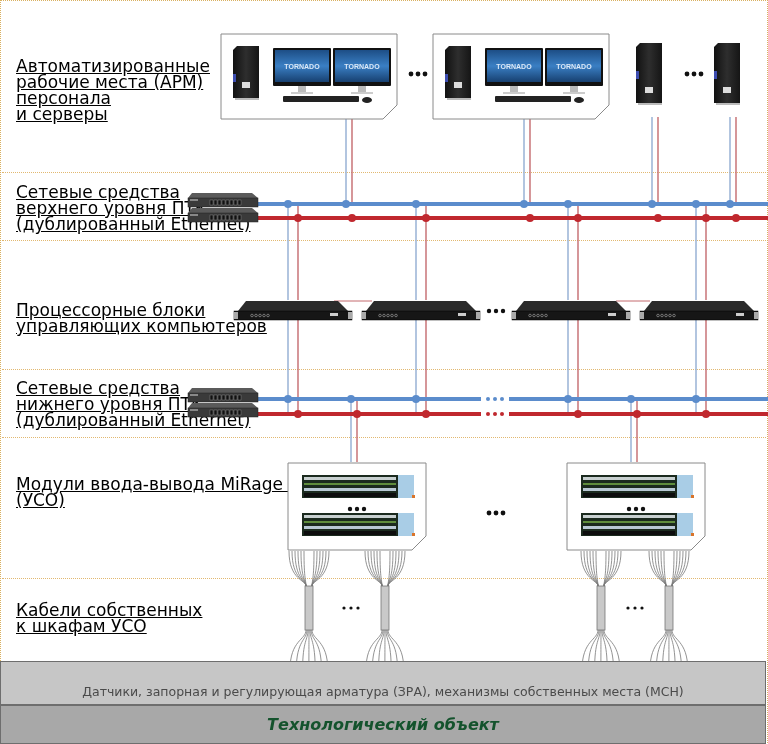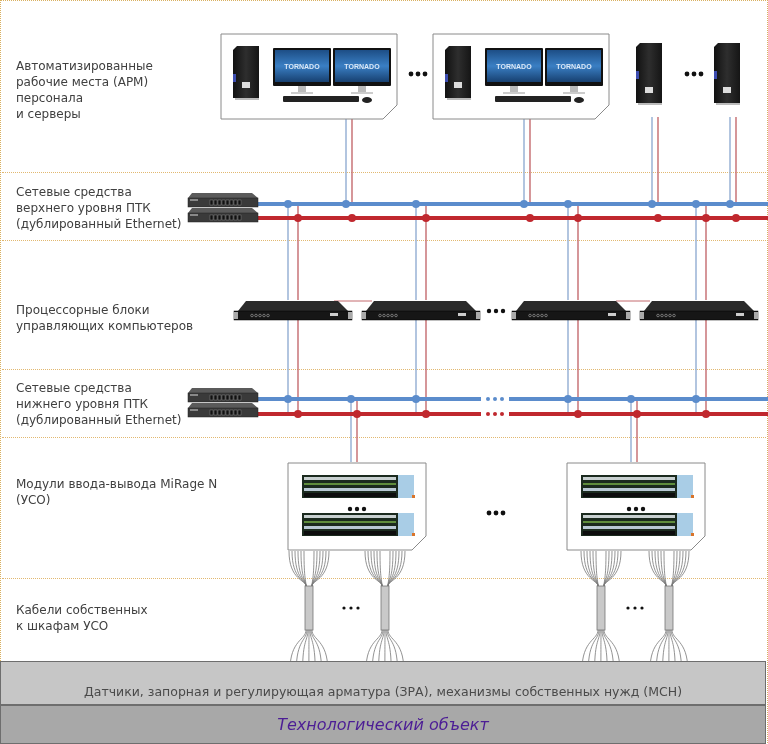--- a/index.html
+++ b/index.html
@@ -1,28 +1,28 @@
 <!DOCTYPE html>
 <html><head>
 <meta charset="utf-8">
 <style>
   html, body { margin:0; padding:0; background:#ffffff; }
   body { width:768px; height:744px; position:relative; overflow:hidden;
          font-family:"DejaVu Sans", "Liberation Sans", sans-serif; }
   .frame { position:absolute; left:0; top:0; width:766px; height:742px;
            border-left:1px dotted #d9b060; border-right:1px dotted #d9b060; border-top:1px dotted #d9b060; }
   .sep { position:absolute; left:2px; right:2px; height:0; border-top:1px dotted #e2b870; }
-  .label { position:absolute; left:16px; color:#404040; font-size:12px; line-height:16px; white-space:pre-line; }
+  .label { position:absolute; left:16px; color:#000000; font-size:17px; line-height:16px; white-space:pre-line;text-decoration:underline; }
   svg#diagram { position:absolute; left:0; top:0; }
   .band1 { position:absolute; left:0; top:661px; width:766px; height:44px; background:#c6c6c6;
            border-top:1px solid #6e6e6e; border-bottom:1px solid #6e6e6e; border-left:1px solid #6e6e6e; border-right:1px solid #6e6e6e; box-sizing:border-box; }
   .band1 .txt { position:absolute; left:0; right:0; top:22px; text-align:center; font-size:12.5px; color:#4a4a4a; }
   .band2 { position:absolute; left:0; top:705px; width:766px; height:39px; background:#a8a8a8;
            border:1px solid #6e6e6e; box-sizing:border-box; }
-  .band2 .txt { position:absolute; left:0; right:0; top:9px; text-align:center; font-size:16px; font-weight:normal; font-style:italic; color:#4c1d95; }
+  .band2 .txt { position:absolute; left:0; right:0; top:9px; text-align:center; font-size:16px; font-weight:bold; font-style:italic; color:#14532d; }
 </style>
 </head>
 <body>
 
 <div class="frame"></div>
 
 <div class="sep" style="top:172px"></div>
 <div class="sep" style="top:240px"></div>
 <div class="sep" style="top:369px"></div>
 <div class="sep" style="top:437px"></div>
@@ -503,17 +503,17 @@
       </g>
       <g>
         <circle cx="489" cy="672" r="2" fill="#111"></circle>
         <circle cx="496" cy="672" r="2" fill="#111"></circle>
         <circle cx="503" cy="672" r="2" fill="#111"></circle>
       </g>
     </g>
 </svg>
 
 <div class="band1">
-  <div class="txt">Датчики, запорная и регулирующая арматура (ЗРА), механизмы собственных нужд (МСН)</div>
+  <div class="txt">Датчики, запорная и регулирующая арматура (ЗРА), механизмы собственных места (МСН)</div>
 </div>
 <div class="band2">
   <div class="txt">Технологический объект</div>
 </div>
 
 </body></html>

